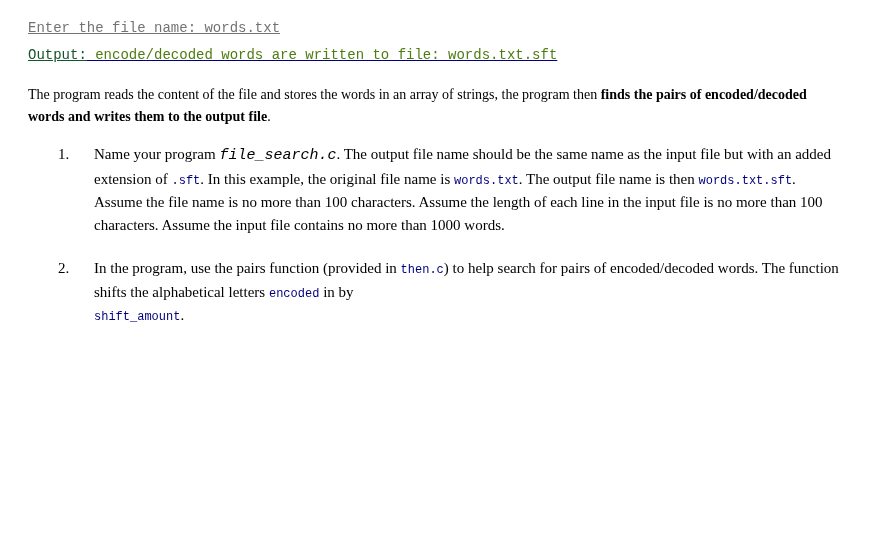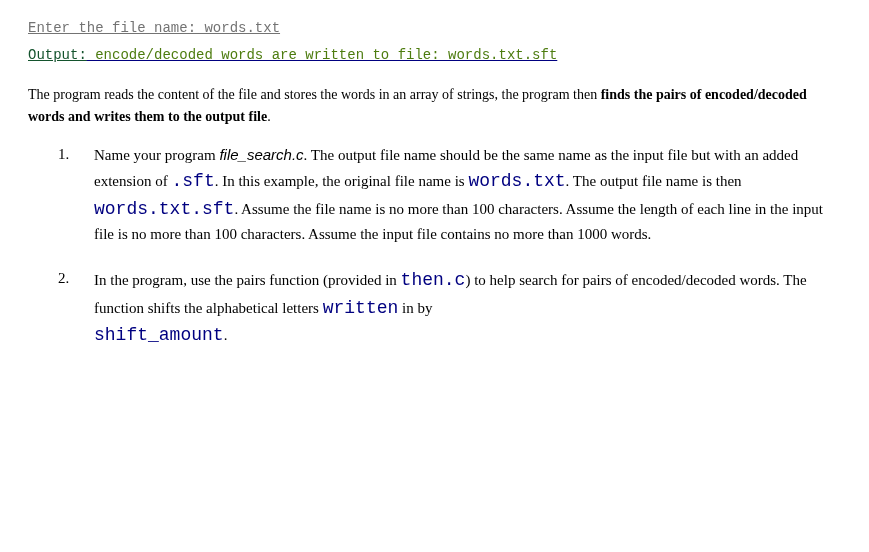--- a/index.html
+++ b/index.html
@@ -82,27 +82,27 @@
       padding-right: 8px;
       flex-shrink: 0;
     }
 
     .list-content {
       flex: 1;
     }
 
     code, .mono {
       font-family: 'Courier New', Courier, monospace;
-      font-size: 18px;
+      font-size: 12px;
       color: #000080;
     }
 
     em.file-name {
       font-style: italic;
-      font-family: Liberation Sans, sans-serif;
+      font-family: Liberation Mono, monospace;
     }
   </style>
 </head>
 <body>
 
 <div class="terminal-line">Enter the file name: words.txt</div>
 
 <div class="output-line">
   <span class="output-label">Output:</span><span class="output-text"> encode/decoded words are written to file: words.txt.sft</span>
 </div>
@@ -116,17 +116,17 @@
   <li>
     <span></span>
     <div class="list-content">
       <span>Name your program </span><em class="file-name">file_search.c</em><span>. The output file name should be the same name as the input file but with an added extension of </span><code>.sft</code><span>. In this example, the original file name is </span><code>words.txt</code><span>. The output file name is then </span><code>words.txt.sft</code><span>. Assume the file name is no more than 100 characters. Assume the length of each line in the input file is no more than 100 characters. Assume the input file contains no more than 1000 words.</span>
     </div>
   </li>
 
   <li>
     <span></span>
     <div class="list-content">
-      <span>In the program, use the pairs function (provided in </span><code>then.c</code><span>) to help search for pairs of encoded/decoded words. The function shifts the alphabetical letters </span><code>written</code><span> in by</span><br><code>shift_amount</code><span>.</span>
+      <span>In the program, use the pairs function (provided in </span><code>then.c</code><span>) to help search for pairs of encoded/decoded words. The function shifts the alphabetical letters </span><code>encoded</code><span> in by</span><br><code>shift_amount</code><span>.</span>
     </div>
   </li>
 
 </ol>
 
 </body></html>

